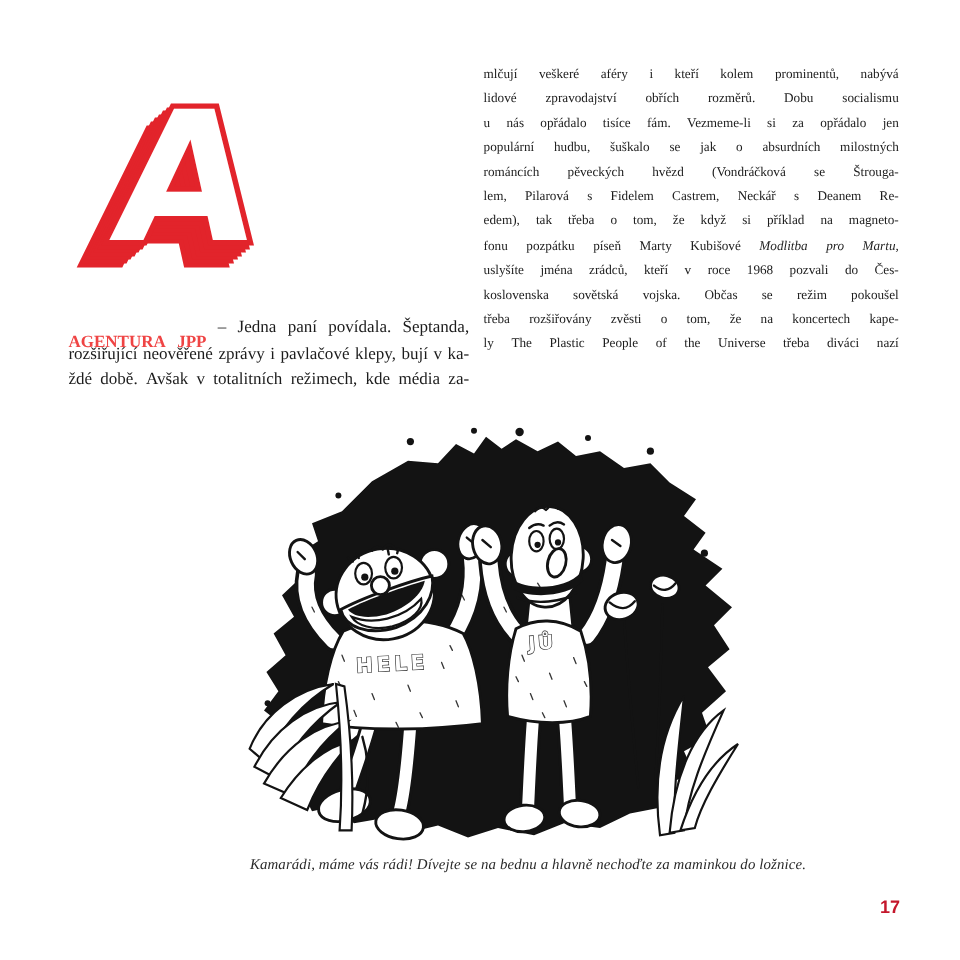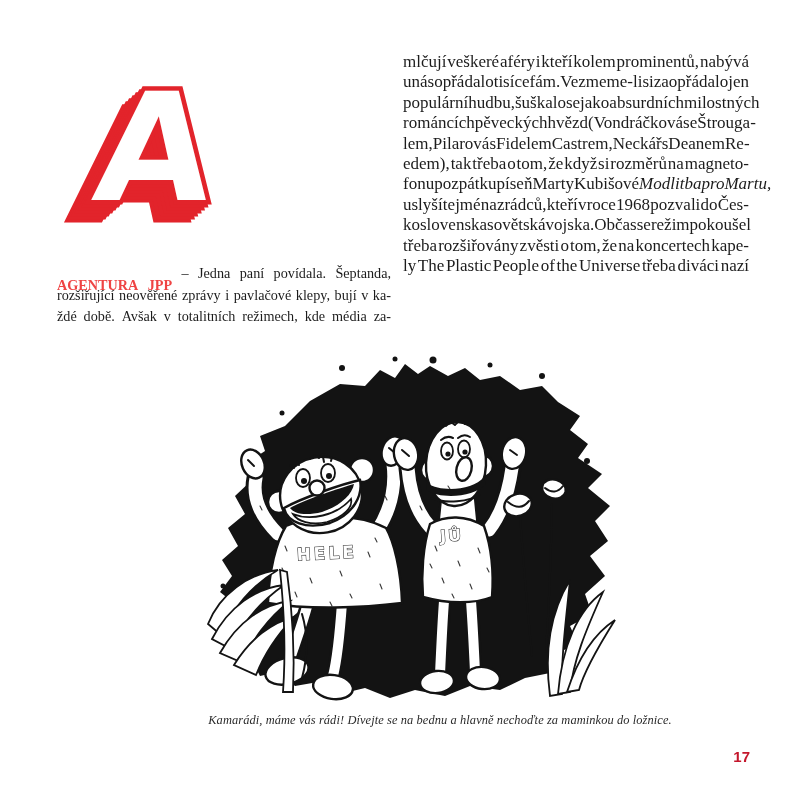--- a/index.html
+++ b/index.html
@@ -13,21 +13,21 @@
   .dropcap{position:absolute;left:48px;top:82px;width:175px;height:155px;}
   .dropcap text{
     font-family:"DejaVu Sans",sans-serif;font-weight:bold;font-size:150px;
   }
   .a-back{fill:#e2242b;stroke:#e2242b;stroke-width:9;}
   .a-front{fill:#ffffff;stroke:#e2242b;stroke-width:9;paint-order:stroke fill;}
 
   
   .col{position:absolute;}
   .left-col{left:57px;top:263px;width:334px;font-size:14.2px;}
-  .right-col{left:403px;top:52px;width:346px;font-size:17px;}
+  .right-col{left:403px;top:52px;width:346px;font-size:11px;}
   .jline{display:flex;justify-content:space-between;flex-wrap:nowrap;}
   .left-col .jline{height:21.5px;line-height:21.5px;}
   .right-col .jline{height:20.4px;line-height:20.4px;}
   .w{white-space:pre;}
   .lead{color:#ef4444;font-weight:bold;margin-top:12px;}
   .ital{font-style:italic;}
 
   
   .illustration{position:absolute;left:190px;top:356px;width:430px;height:352px;}
   .caption{
@@ -111,20 +111,28 @@
         <span class="w">mlčují</span>
         <span class="w">veškeré</span>
         <span class="w">aféry</span>
         <span class="w">i</span>
         <span class="w">kteří</span>
         <span class="w">kolem</span>
         <span class="w">prominentů,</span>
         <span class="w">nabývá</span>
       </div>
       <div class="jline">
+        <span class="w">lidové</span>
+        <span class="w">zpravodajství</span>
+        <span class="w">obřích</span>
+        <span class="w">rozměrů.</span>
+        <span class="w">Dobu</span>
+        <span class="w">socialismu</span>
+      </div>
+      <div class="jline">
         <span class="w">u</span>
         <span class="w">nás</span>
         <span class="w">opřádalo</span>
         <span class="w">tisíce</span>
         <span class="w">fám.</span>
         <span class="w">Vezmeme-li</span>
         <span class="w">si</span>
         <span class="w">za</span>
         <span class="w">opřádalo</span>
         <span class="w">jen</span>
@@ -160,21 +168,21 @@
       </div>
       <div class="jline">
         <span class="w">edem),</span>
         <span class="w">tak</span>
         <span class="w">třeba</span>
         <span class="w">o</span>
         <span class="w">tom,</span>
         <span class="w">že</span>
         <span class="w">když</span>
         <span class="w">si</span>
-        <span class="w">rozměrů</span>
+        <span class="w">příklad</span>
         <span class="w">na</span>
         <span class="w">magneto-</span>
       </div>
       <div class="jline">
         <span class="w">fonu</span>
         <span class="w">pozpátku</span>
         <span class="w">píseň</span>
         <span class="w">Marty</span>
         <span class="w">Kubišové</span>
         <span class="w ital">Modlitba</span>

